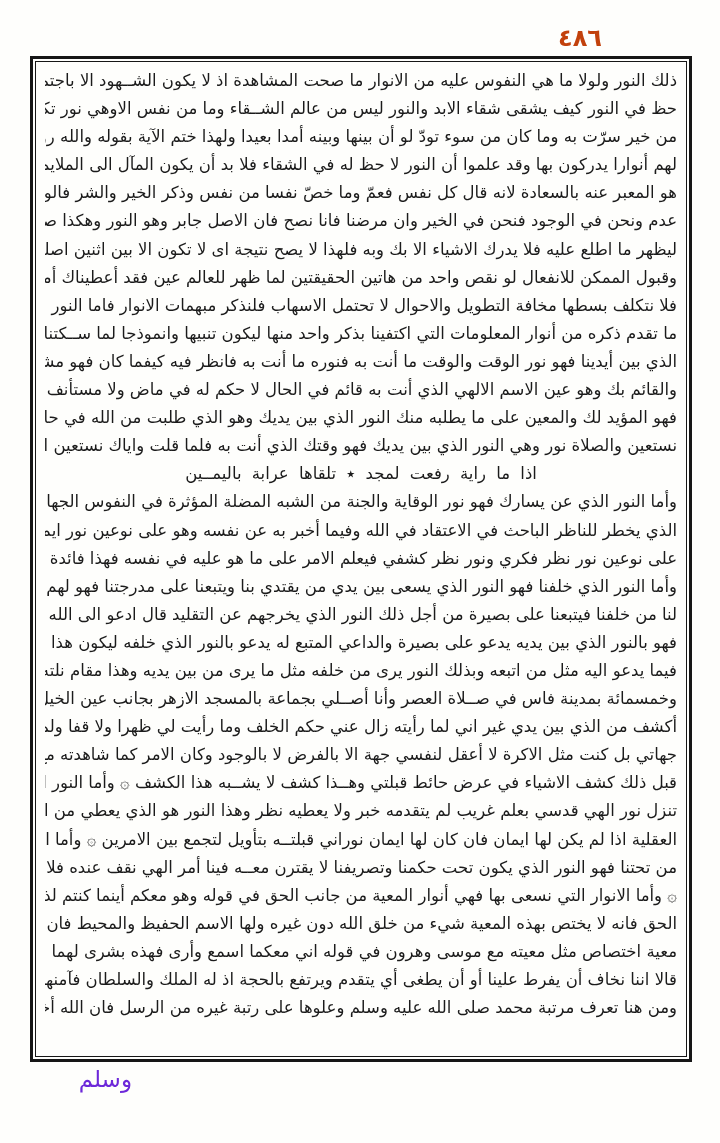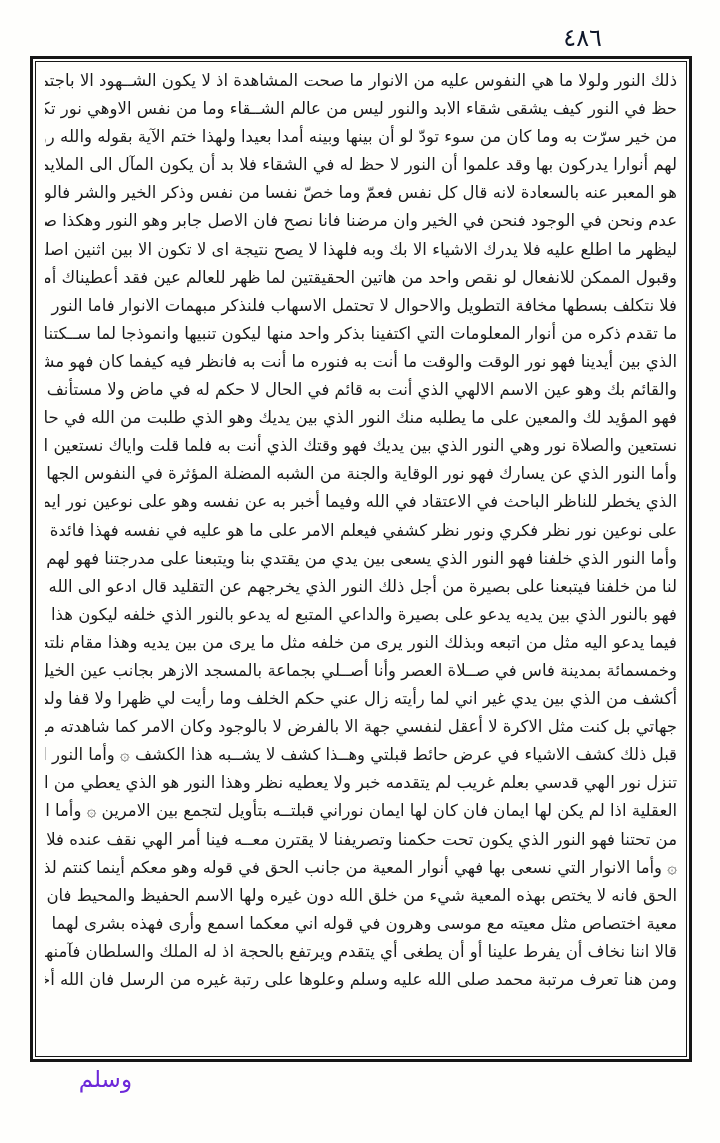--- a/index.html
+++ b/index.html
@@ -14,23 +14,23 @@
     background: #fefefc;
     font-family: "DejaVu Sans", sans-serif;
     color: #1b1b1b;
     overflow: hidden;
   }
   .page-number {
     position: absolute;
     top: 24px;
     right: 118px;
     font-size: 24px;
-    font-weight: normal;
+    font-weight: bold;
     letter-spacing: 1px;
-    color: #0f172a;
+    color: #c2410c;
     direction: rtl;
   }
   .text-frame-outer {
     position: absolute;
     top: 56px;
     right: 28px;
     width: 656px;
     height: 1000px;
     border: 3.5px solid #161616;
     background: #fefefc;
@@ -93,20 +93,21 @@
         <div class="line">هو المعبر عنه بالسعادة لانه قال كل نفس فعمّ وما خصّ نفسا من نفس وذكر الخير والشر فالوجود نور والعدم ظلمة فالشر</div>
         <div class="line">عدم ونحن في الوجود فنحن في الخير وان مرضنا فانا نصح فان الاصل جابر وهو النور وهكذا صــفة كل نور انما جاء</div>
         <div class="line">ليظهر ما اطلع عليه فلا يدرك الاشياء الا بك وبه فلهذا لا يصح نتيجة اى لا تكون الا بين اثنين اصلها الاقتدار الالهي</div>
         <div class="line">وقبول الممكن للانفعال لو نقص واحد من هاتين الحقيقتين لما ظهر للعالم عين فقد أعطيناك أمرا كليا في هذه الانوار</div>
         <div class="line">فلا نتكلف بسطها مخافة التطويل والاحوال لا تحتمل الاسهاب فلنذكر مبهمات الانوار فاما النور الذي نمشي به فهو</div>
         <div class="line">ما تقدم ذكره من أنوار المعلومات التي اكتفينا بذكر واحد منها ليكون تنبيها وانموذجا لما ســكتنا عنــه ۞ وأما النور</div>
         <div class="line">الذي بين أيدينا فهو نور الوقت والوقت ما أنت به فنوره ما أنت به فانظر فيه كيفما كان فهو مشــهودك الحاكم عليك</div>
         <div class="line">والقائم بك وهو عين الاسم الالهي الذي أنت به قائم في الحال لا حكم له في ماض ولا مستأنف ۞ وأما النور الذي عن يمينك</div>
         <div class="line">فهو المؤيد لك والمعين على ما يطلبه منك النور الذي بين يديك وهو الذي طلبت من الله في حال صلاتك في قولك واياك</div>
         <div class="line">نستعين والصلاة نور وهي النور الذي بين يديك فهو وقتك الذي أنت به فلما قلت واياك نستعين ايدك بالنور من</div>
+        <div class="line verse">اذا ما راية رفعت لمجد ٭ تلقاها عرابة باليمــين</div>
         <div class="line">وأما النور الذي عن يسارك فهو نور الوقاية والجنة من الشبه المضلة المؤثرة في النفوس الجهالات والالتباس والتشكيك</div>
         <div class="line">الذي يخطر للناظر الباحث في الاعتقاد في الله وفيما أخبر به عن نفسه وهو على نوعين نور ايمان ونور دليل ونور الدليل</div>
         <div class="line">على نوعين نور نظر فكري ونور نظر كشفي فيعلم الامر على ما هو عليه في نفسه فهذا فائدة النور الذي يأتي عن الشمال</div>
         <div class="line">وأما النور الذي خلفنا فهو النور الذي يسعى بين يدي من يقتدي بنا ويتبعنا على مدرجتنا فهو لهم من بين أيديهم وهو</div>
         <div class="line">لنا من خلفنا فيتبعنا على بصيرة من أجل ذلك النور الذي يخرجهم عن التقليد قال ادعو الى الله على بصيرة أنا ومن اتبعني</div>
         <div class="line">فهو بالنور الذي بين يديه يدعو على بصيرة والداعي المتبع له يدعو بالنور الذي خلفه ليكون هذا المتبع أيضا على بصيرة</div>
         <div class="line">فيما يدعو اليه مثل من اتبعه وبذلك النور يرى من خلفه مثل ما يرى من بين يديه وهذا مقام نلته ســنة ثلاث وتسعين</div>
         <div class="line">وخمسمائة بمدينة فاس في صــلاة العصر وأنا أصــلي بجماعة بالمسجد الازهر بجانب عين الخيل فرأيته نورا يكاد يكون</div>
         <div class="line">أكشف من الذي بين يدي غير اني لما رأيته زال عني حكم الخلف وما رأيت لي ظهرا ولا قفا ولم أفرق في تلك الرؤية بين</div>
         <div class="line">جهاتي بل كنت مثل الاكرة لا أعقل لنفسي جهة الا بالفرض لا بالوجود وكان الامر كما شاهدته مع انه كان قد تقدم لي</div>

